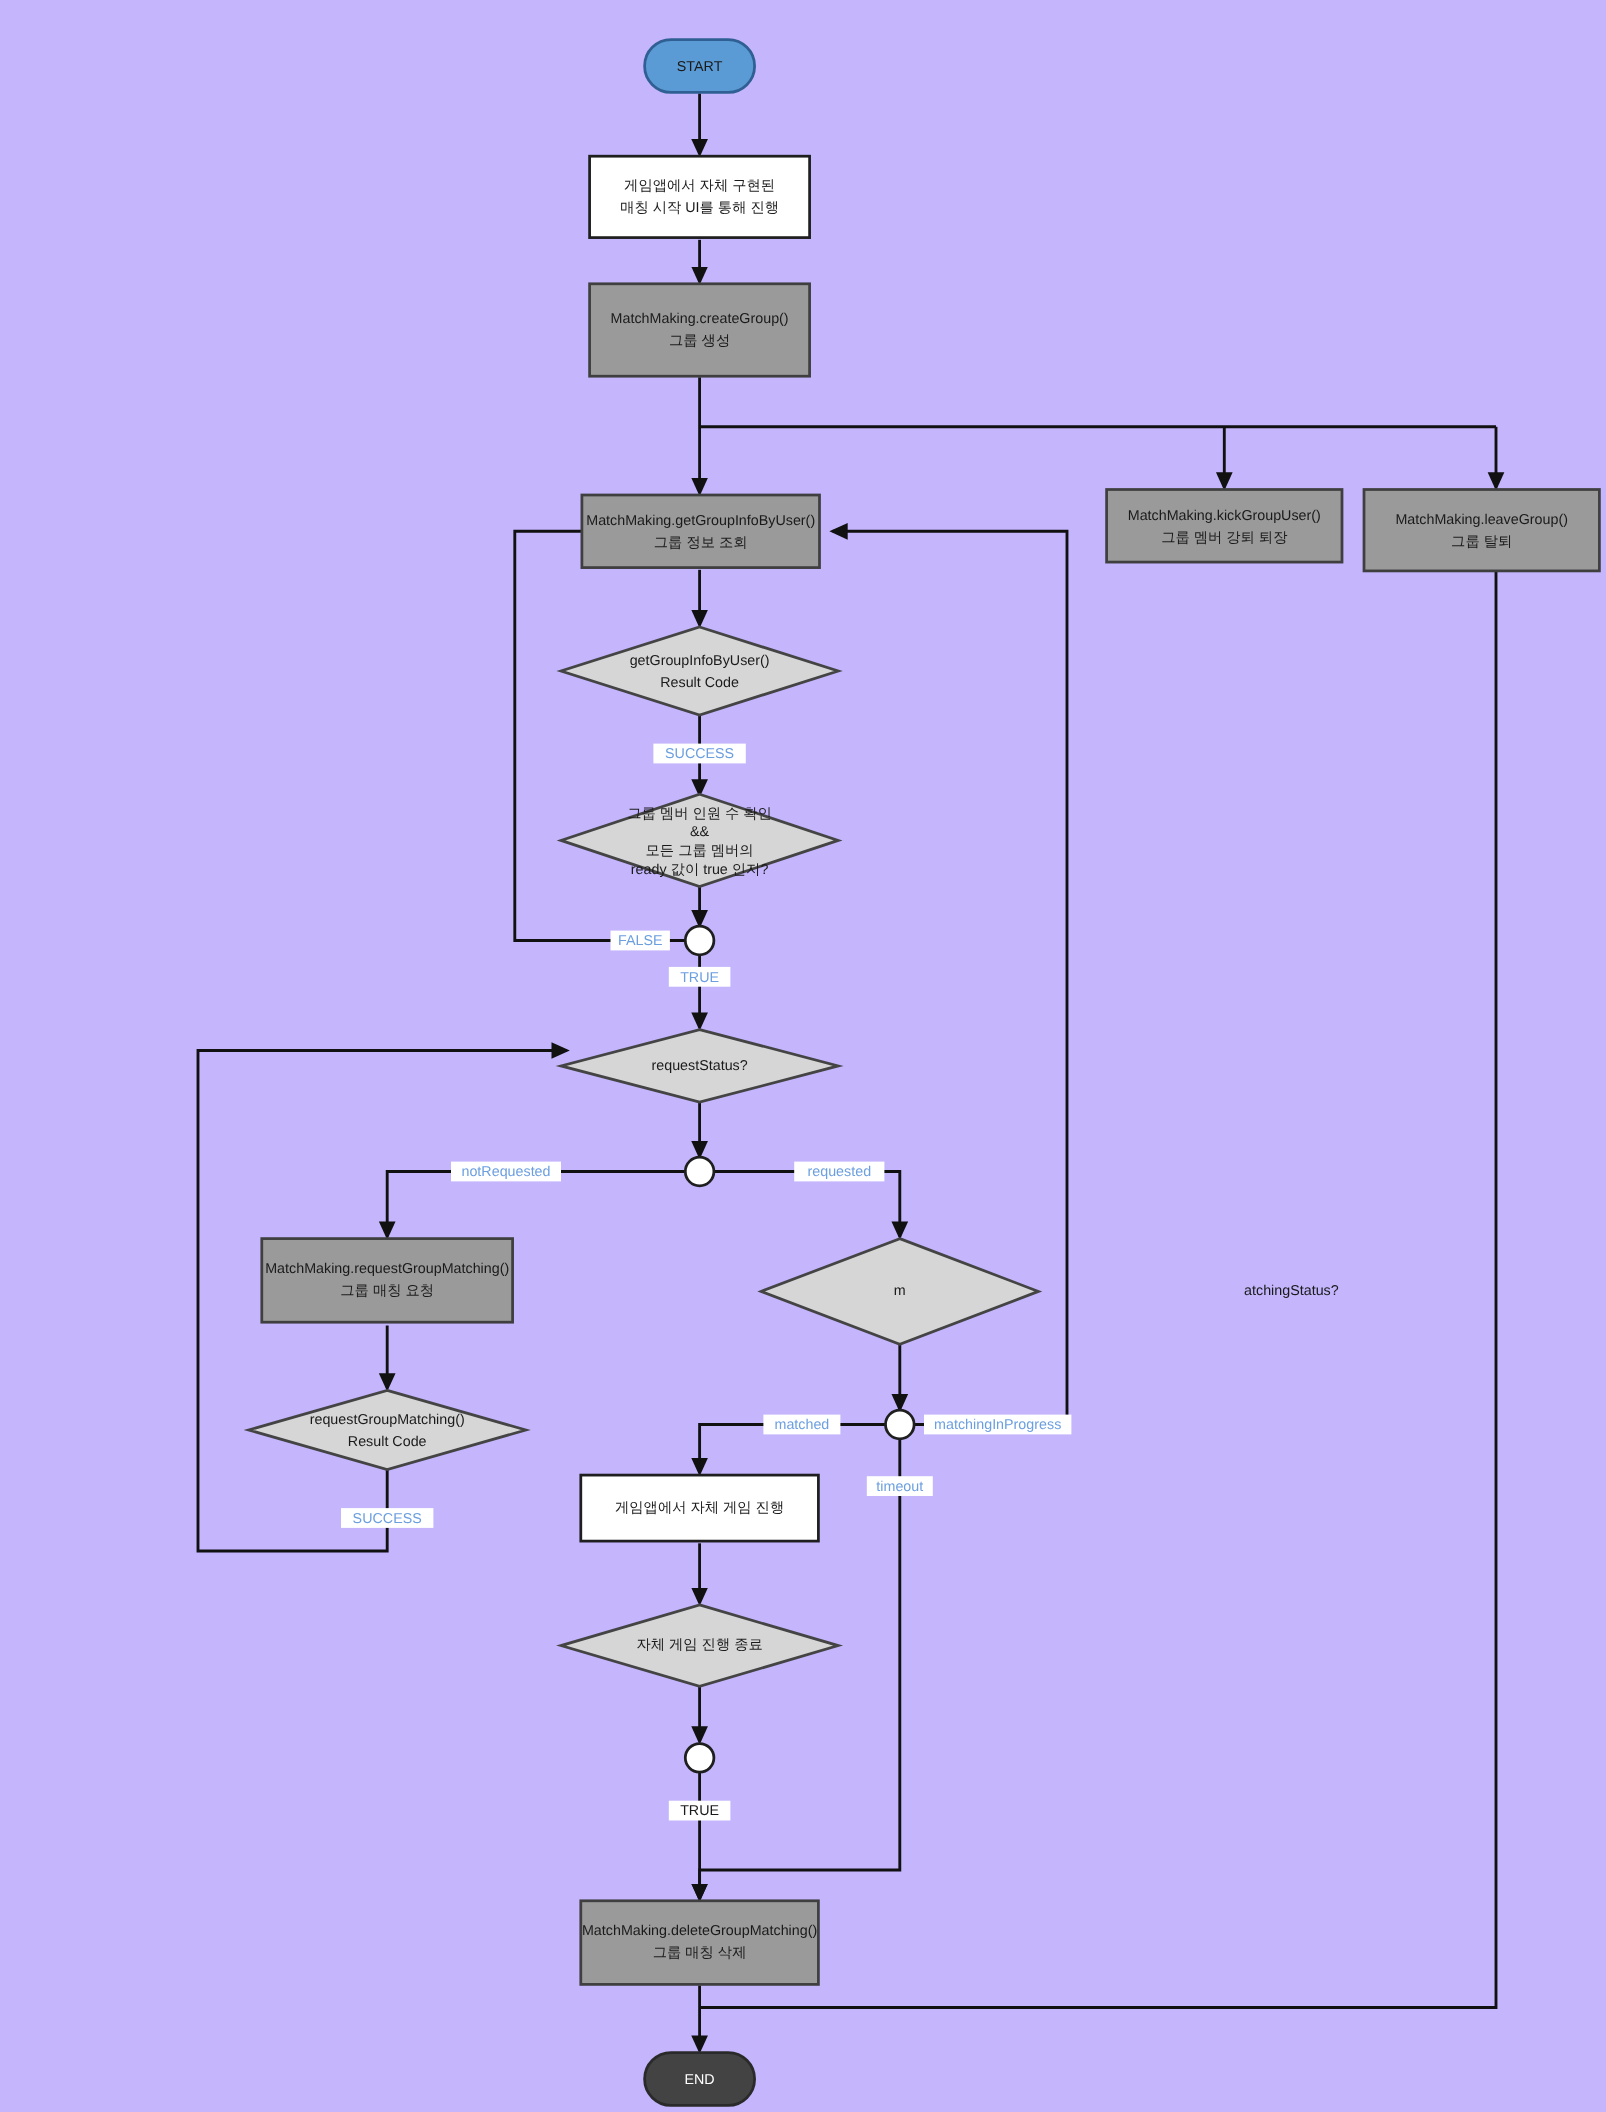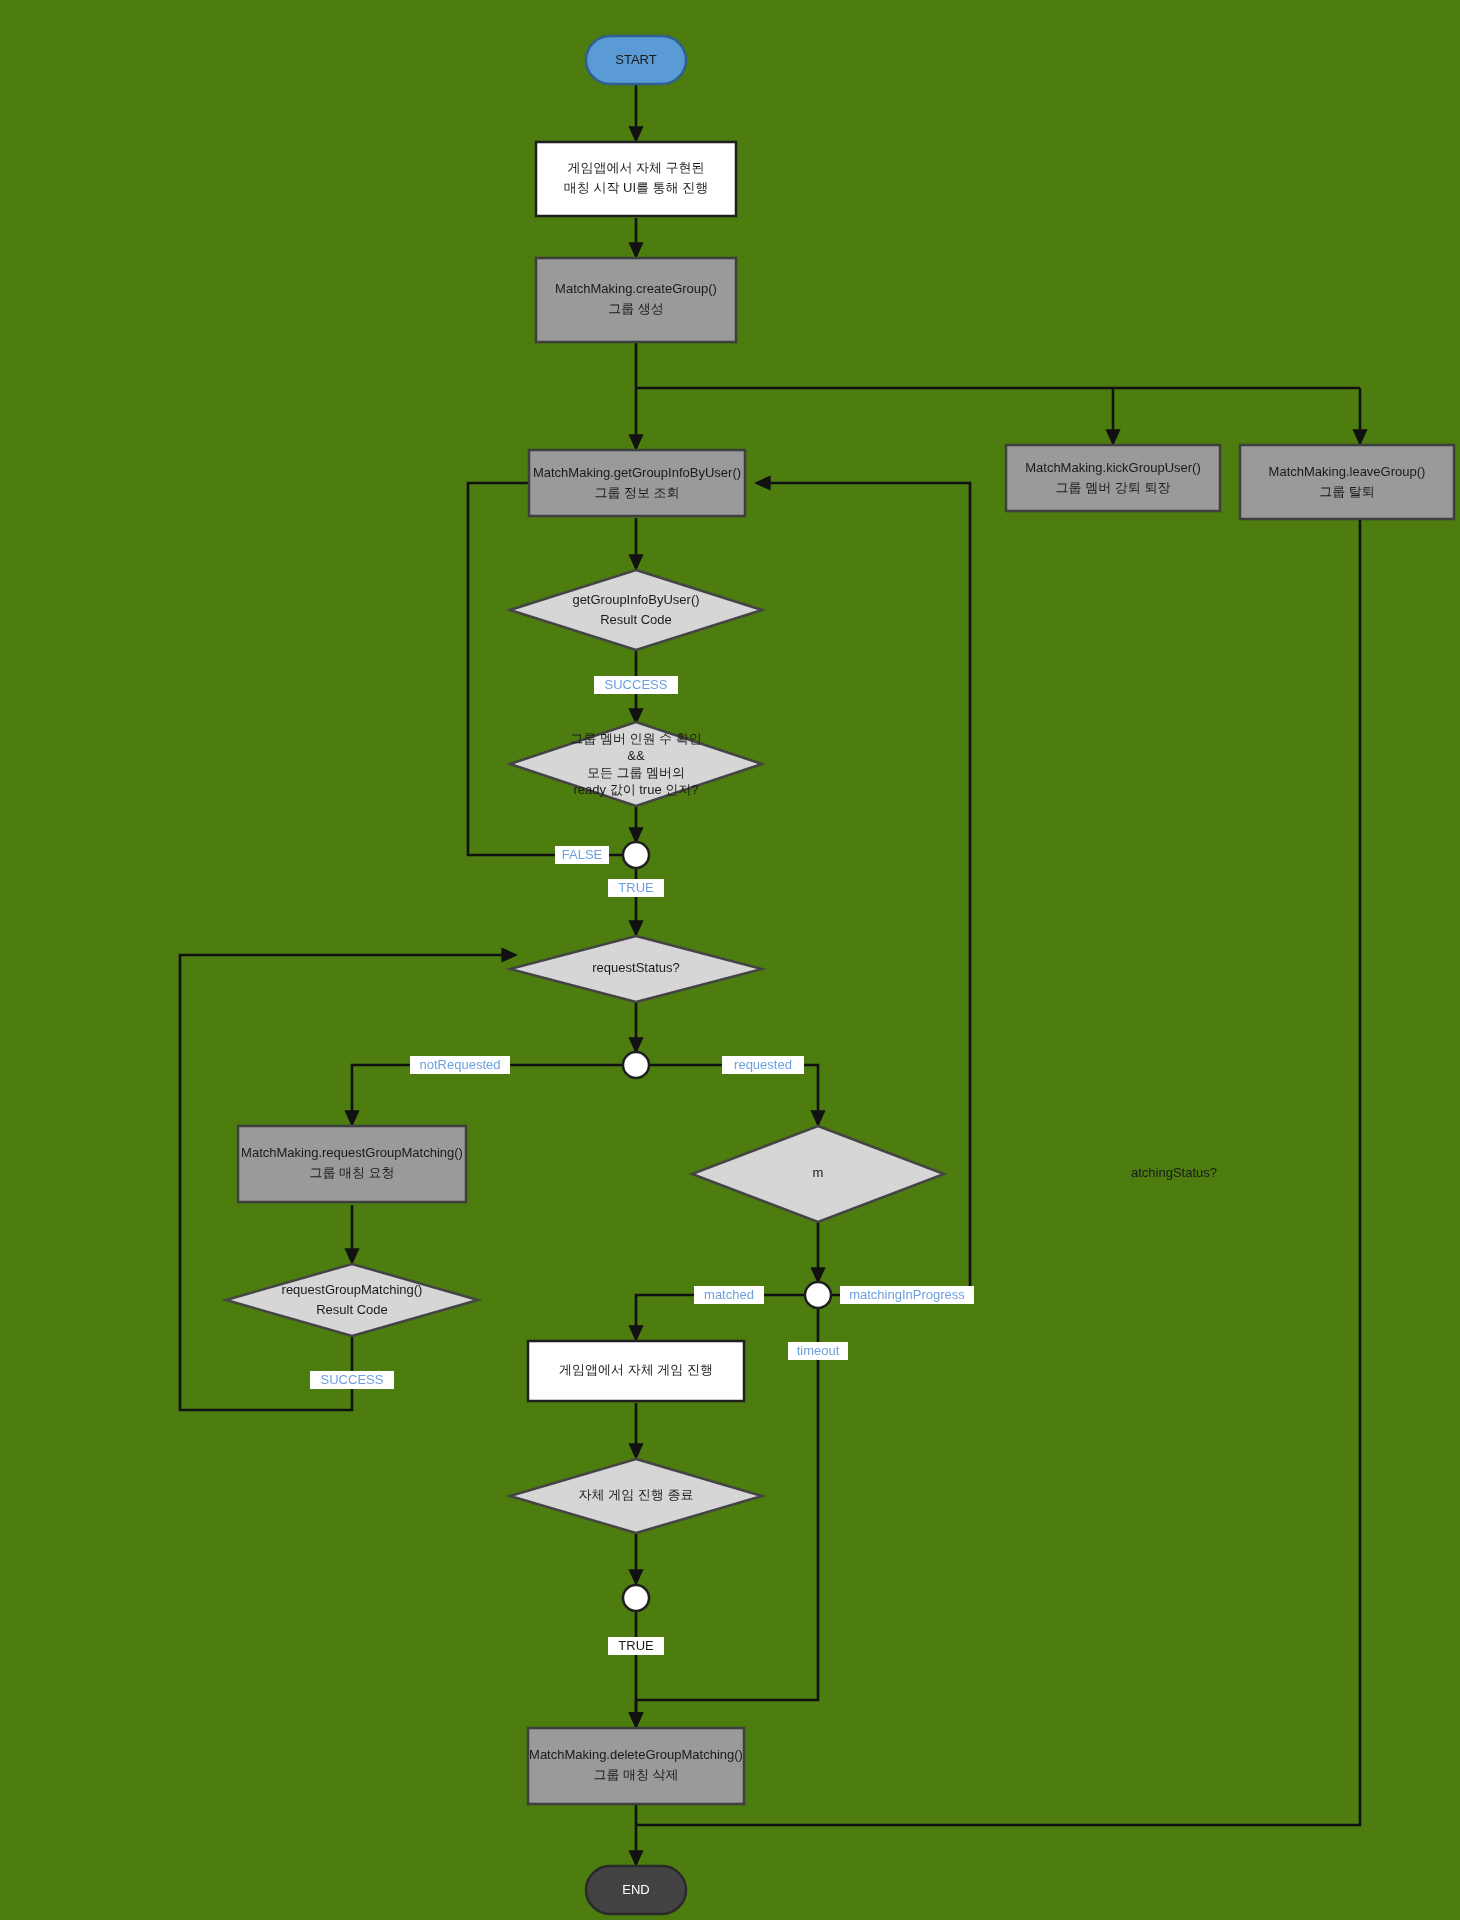--- a/index.html
+++ b/index.html
@@ -1,17 +1,17 @@
 <!DOCTYPE html>
 <html><head>
 <meta charset="utf-8">
 <style>
   html,body{margin:0;padding:0;background:#ffffff;}
   body{font-family:"Liberation Sans","DejaVu Sans",sans-serif;}
-  #stage{position:relative;width:1460px;height:1920px;background:#4d7c0f;overflow:hidden;}
+  #stage{position:relative;width:1460px;height:1920px;background:#c4b5fd;overflow:hidden;}
   svg{display:block;}
   .nodetext{font-family:"Liberation Sans","DejaVu Sans",sans-serif;font-size:13px;fill:#1a1a1a;text-anchor:middle;dominant-baseline:middle;}
   .nodetext.white{fill:#ffffff;}
   .edgelabel{font-family:"Liberation Sans","DejaVu Sans",sans-serif;font-size:13px;fill:#6c9fe0;text-anchor:middle;dominant-baseline:middle;}
   .edgelabel.dark{fill:#1a1a1a;}
   .lbl-bg{fill:#ffffff;}
   .shape-proc{fill:#9a9a9a;stroke:#3f3f3f;stroke-width:2.5;}
   .shape-plain{fill:#ffffff;stroke:#1f1f1f;stroke-width:2.5;}
   .shape-dec{fill:#d6d6d6;stroke:#444444;stroke-width:2.5;}
   .shape-start{fill:#5b9bd5;stroke:#2f5f93;stroke-width:2.5;}

